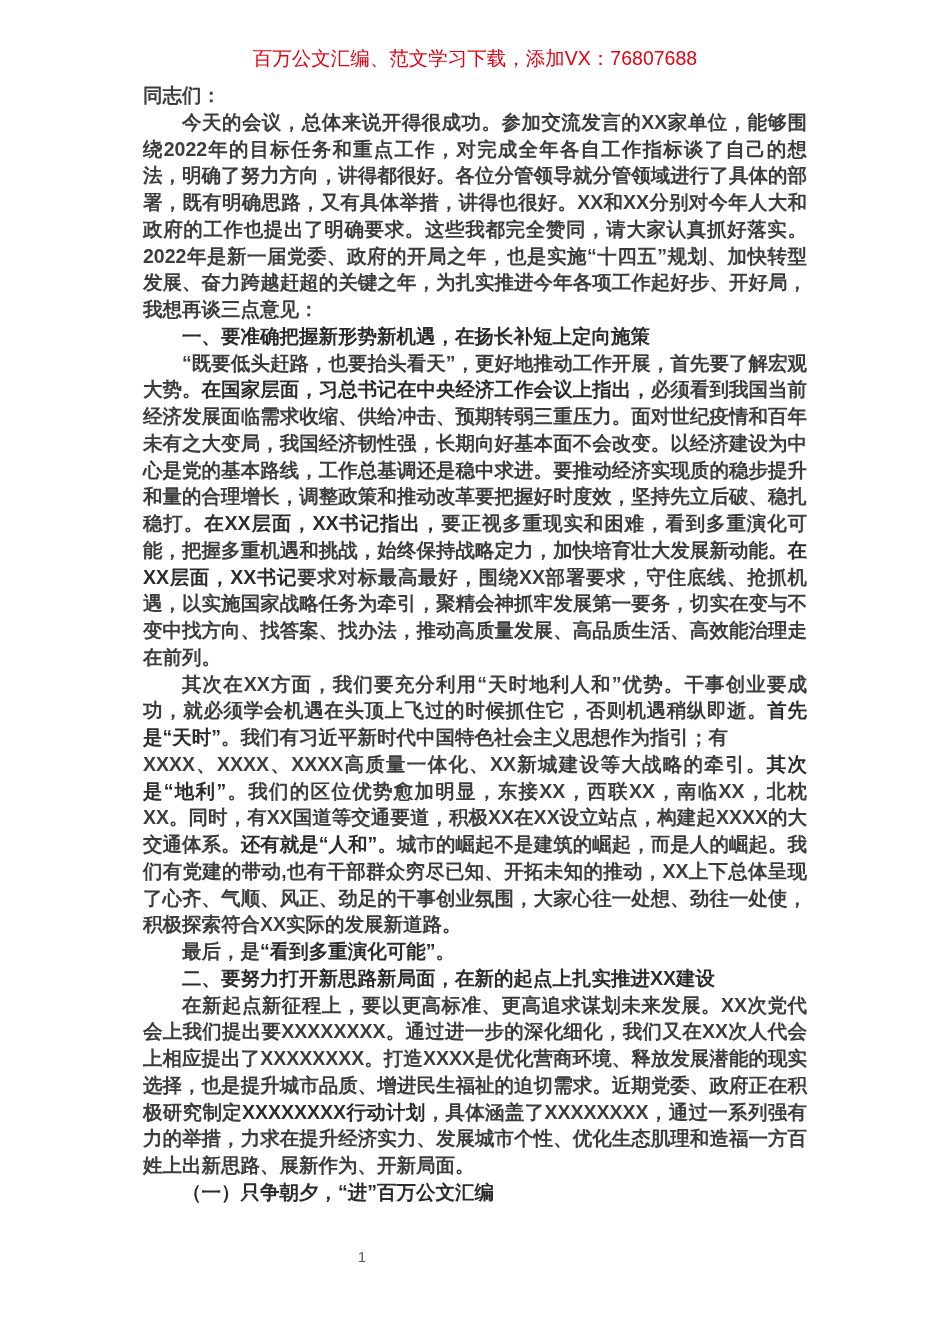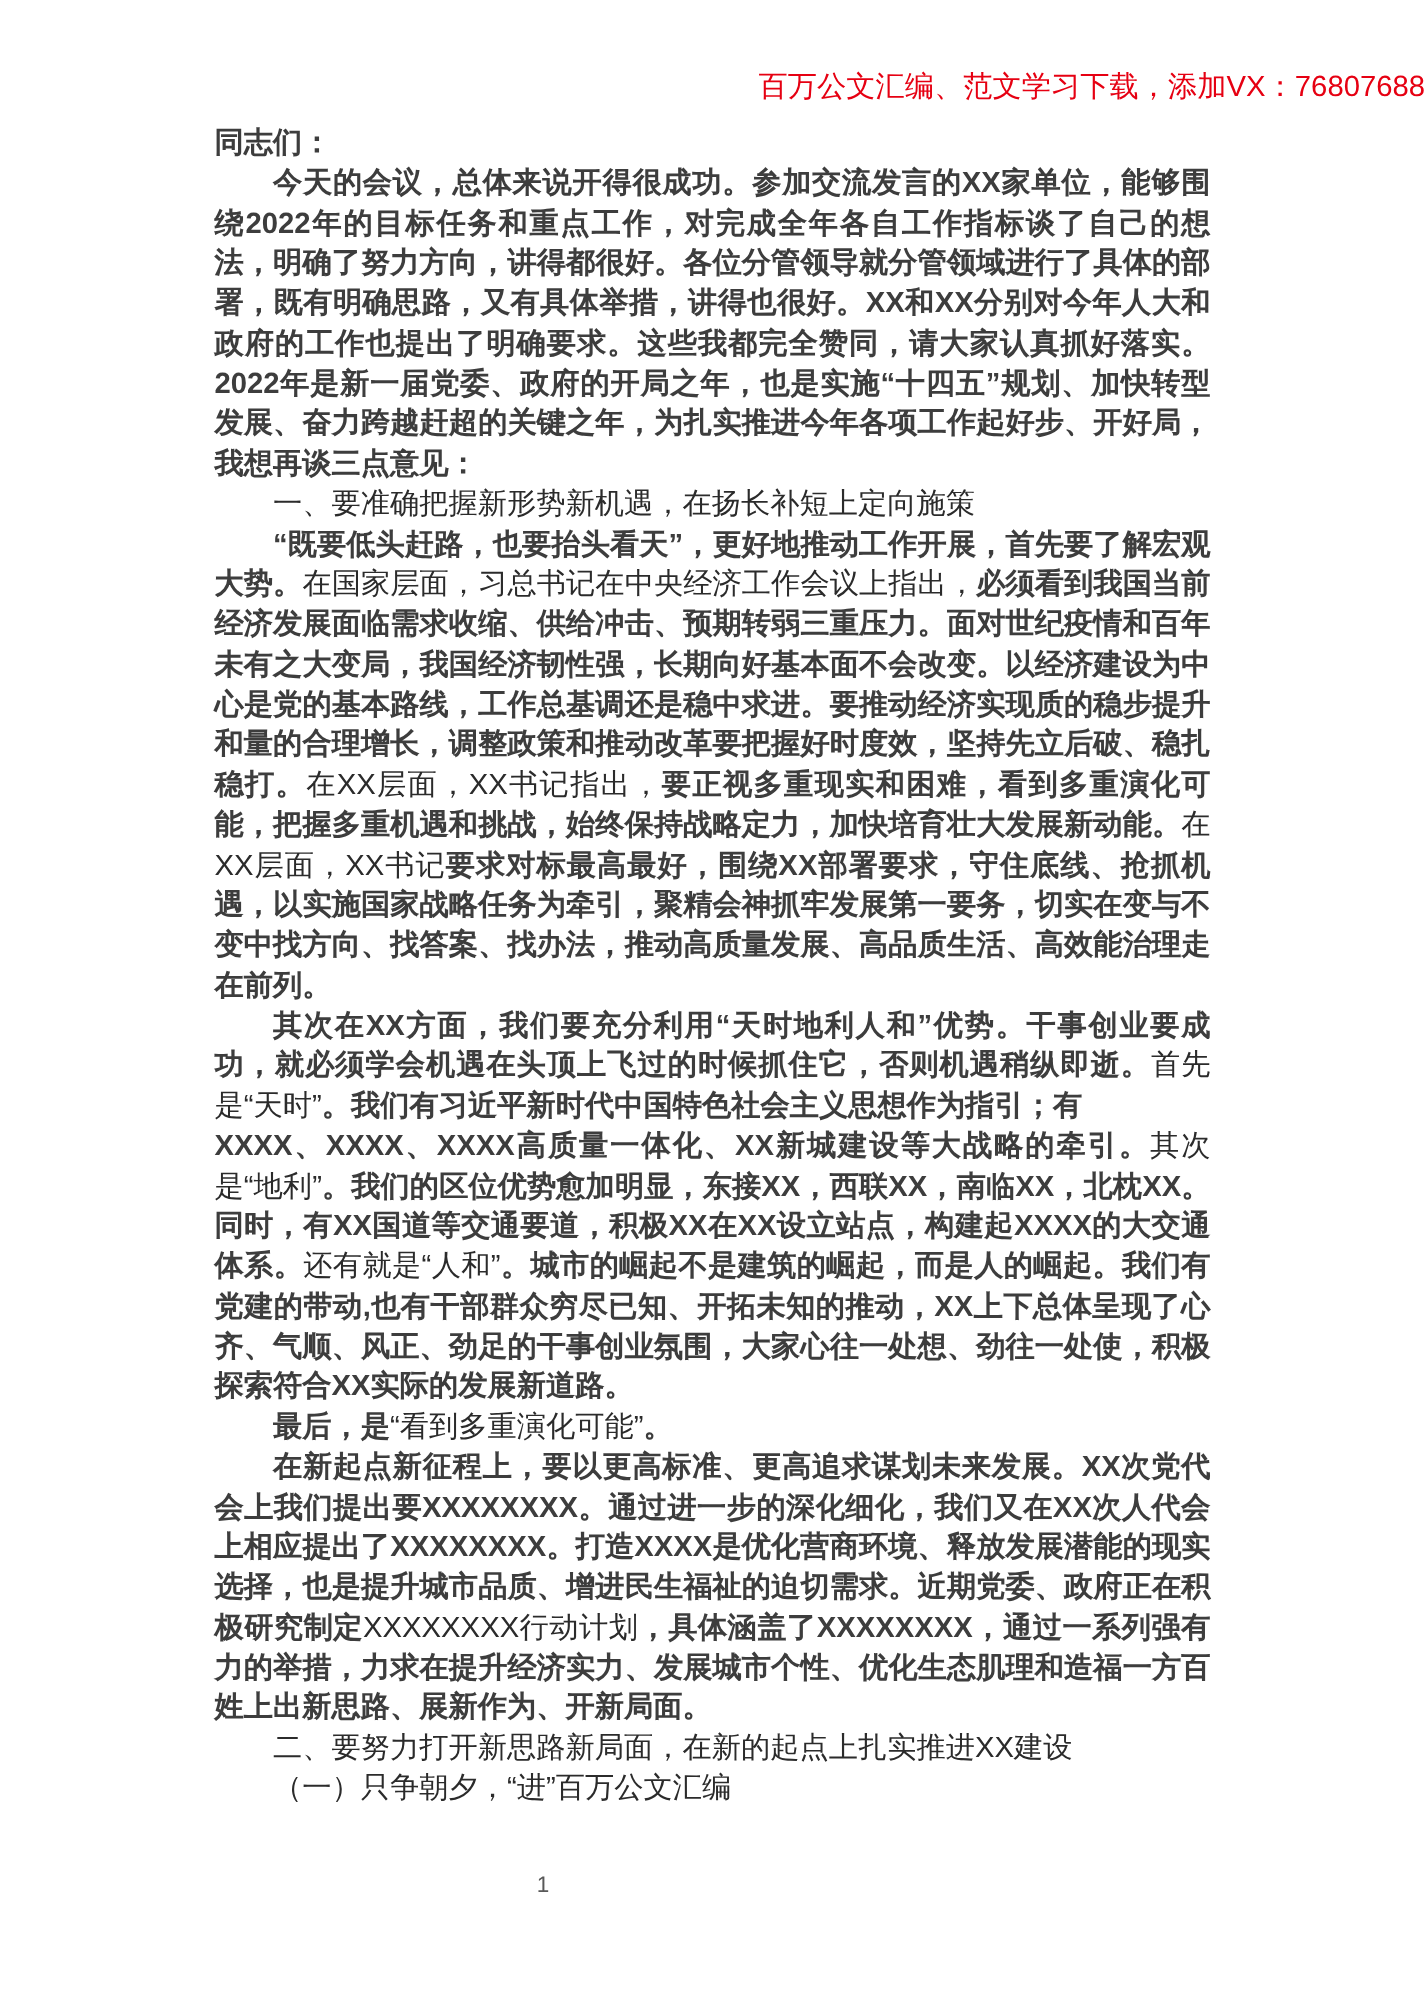--- a/index.html
+++ b/index.html
@@ -9,39 +9,39 @@
     height: 1344px;
     background: #ffffff;
     overflow: hidden;
     font-family: "Liberation Sans", sans-serif;
   }
   .promo-header {
     position: absolute;
     top: 46px;
     left: 0;
     width: 950px;
-    text-align: right;
+    text-align: center;
     font-size: 19.5px;
     line-height: 24px;
     color: #e60012;
   }
   .doc-body {
     position: absolute;
     top: 82px;
     left: 143px;
     width: 664px;
     font-size: 19.5px;
     line-height: 26.75px;
     color: #3d3d3d;
     text-align: justify;
   }
   .para { margin: 0; padding: 0; }
   .para.indent { text-indent: 2em; }
   .run { font-weight: 700; }
-  .run.bold { font-weight: 400; color: #2b2b2b; margin-top: 20px; }
+  .run.bold { font-weight: 700; color: #2b2b2b; margin-top: 20px; }
   .page-number {
     position: absolute;
     top: 1246px;
     left: 350px;
     width: 24px;
     text-align: center;
     font-size: 15px;
     line-height: 22px;
     color: #595959;
   }
@@ -52,19 +52,19 @@
 <div class="page">
   <div class="promo-header">百万公文汇编、范文学习下载，添加VX：76807688</div>
 
   <div class="doc-body">
       <p class="para"><span class="run">同志们：</span></p>
       <p class="para indent"><span class="run">今天的会议，总体来说开得很成功。参加交流发言的XX家单位，能够围绕2022年的目标任务和重点工作，对完成全年各自工作指标谈了自己的想法，明确了努力方向，讲得都很好。各位分管领导就分管领域进行了具体的部署，既有明确思路，又有具体举措，讲得也很好。XX和XX分别对今年人大和政府的工作也提出了明确要求。这些我都完全赞同，请大家认真抓好落实。2022年是新一届党委、政府的开局之年，也是实施“十四五”规划、加快转型发展、奋力跨越赶超的关键之年，为扎实推进今年各项工作起好步、开好局，我想再谈三点意见：</span></p>
       <p class="para indent"><span class="run bold">一、要准确把握新形势新机遇，在扬长补短上定向施策</span></p>
       <p class="para indent"><span class="run">“既要低头赶路，也要抬头看天”，更好地推动工作开展，首先要了解宏观大势。</span><span class="run bold">在国家层面，习总书记在中央经济工作会议上指出，</span><span class="run">必须看到我国当前经济发展面临需求收缩、供给冲击、预期转弱三重压力。面对世纪疫情和百年未有之大变局，我国经济韧性强，长期向好基本面不会改变。以经济建设为中心是党的基本路线，工作总基调还是稳中求进。要推动经济实现质的稳步提升和量的合理增长，调整政策和推动改革要把握好时度效，坚持先立后破、稳扎稳打。</span><span class="run bold">在XX层面，XX书记指出，</span><span class="run">要正视多重现实和困难，看到多重演化可能，把握多重机遇和挑战，始终保持战略定力，加快培育壮大发展新动能。</span><span class="run bold">在XX层面，XX书记</span><span class="run">要求对标最高最好，围绕XX部署要求，守住底线、抢抓机遇，以实施国家战略任务为牵引，聚精会神抓牢发展第一要务，切实在变与不变中找方向、找答案、找办法，推动高质量发展、高品质生活、高效能治理走在前列。</span></p>
       <p class="para indent"><span class="run">其次在XX方面，我们要充分利用“天时地利人和”优势。干事创业要成功，就必须学会机遇在头顶上飞过的时候抓住它，否则机遇稍纵即逝。</span><span class="run bold">首先是“天时”</span><span class="run">。我们有习近平新时代中国特色社会主义思想作为指引；有</span><br><span class="run">XXXX、XXXX、XXXX高质量一体化、XX新城建设等大战略的牵引。</span><span class="run bold">其次是“地利”</span><span class="run">。我们的区位优势愈加明显，东接XX，西联XX，南临XX，北枕XX。同时，有XX国道等交通要道，积极XX在XX设立站点，构建起XXXX的大交通体系。</span><span class="run bold">还有就是“人和”</span><span class="run">。城市的崛起不是建筑的崛起，而是人的崛起。我们有党建的带动,也有干部群众穷尽已知、开拓未知的推动，XX上下总体呈现了心齐、气顺、风正、劲足的干事创业氛围，大家心往一处想、劲往一处使，积极探索符合XX实际的发展新道路。</span></p>
       <p class="para indent"><span class="run">最后，是</span><span class="run bold">“看到多重演化可能”</span><span class="run">。</span></p>
+      <p class="para indent"><span class="run bold">二、要努力打开新思路新局面，在新的起点上扎实推进XX建设</span></p>
       <p class="para indent"><span class="run">在新起点新征程上，要以更高标准、更高追求谋划未来发展。XX次党代会上我们提出要XXXXXXXX。通过进一步的深化细化，我们又在XX次人代会上相应提出了XXXXXXXX。打造XXXX是优化营商环境、释放发展潜能的现实选择，也是提升城市品质、增进民生福祉的迫切需求。近期党委、政府正在积极研究制定</span><span class="run bold">XXXXXXXX行动计划</span><span class="run">，具体涵盖了XXXXXXXX，通过一系列强有力的举措，力求在提升经济实力、发展城市个性、优化生态肌理和造福一方百姓上出新思路、展新作为、开新局面。</span></p>
-      <p class="para indent"><span class="run bold">二、要努力打开新思路新局面，在新的起点上扎实推进XX建设</span></p>
       <p class="para indent"><span class="run bold">（一）只争朝夕，“进”百万公文汇编</span></p>
     </div>
 
   <div class="page-number">1</div>
 </div>
 
 </body></html>

